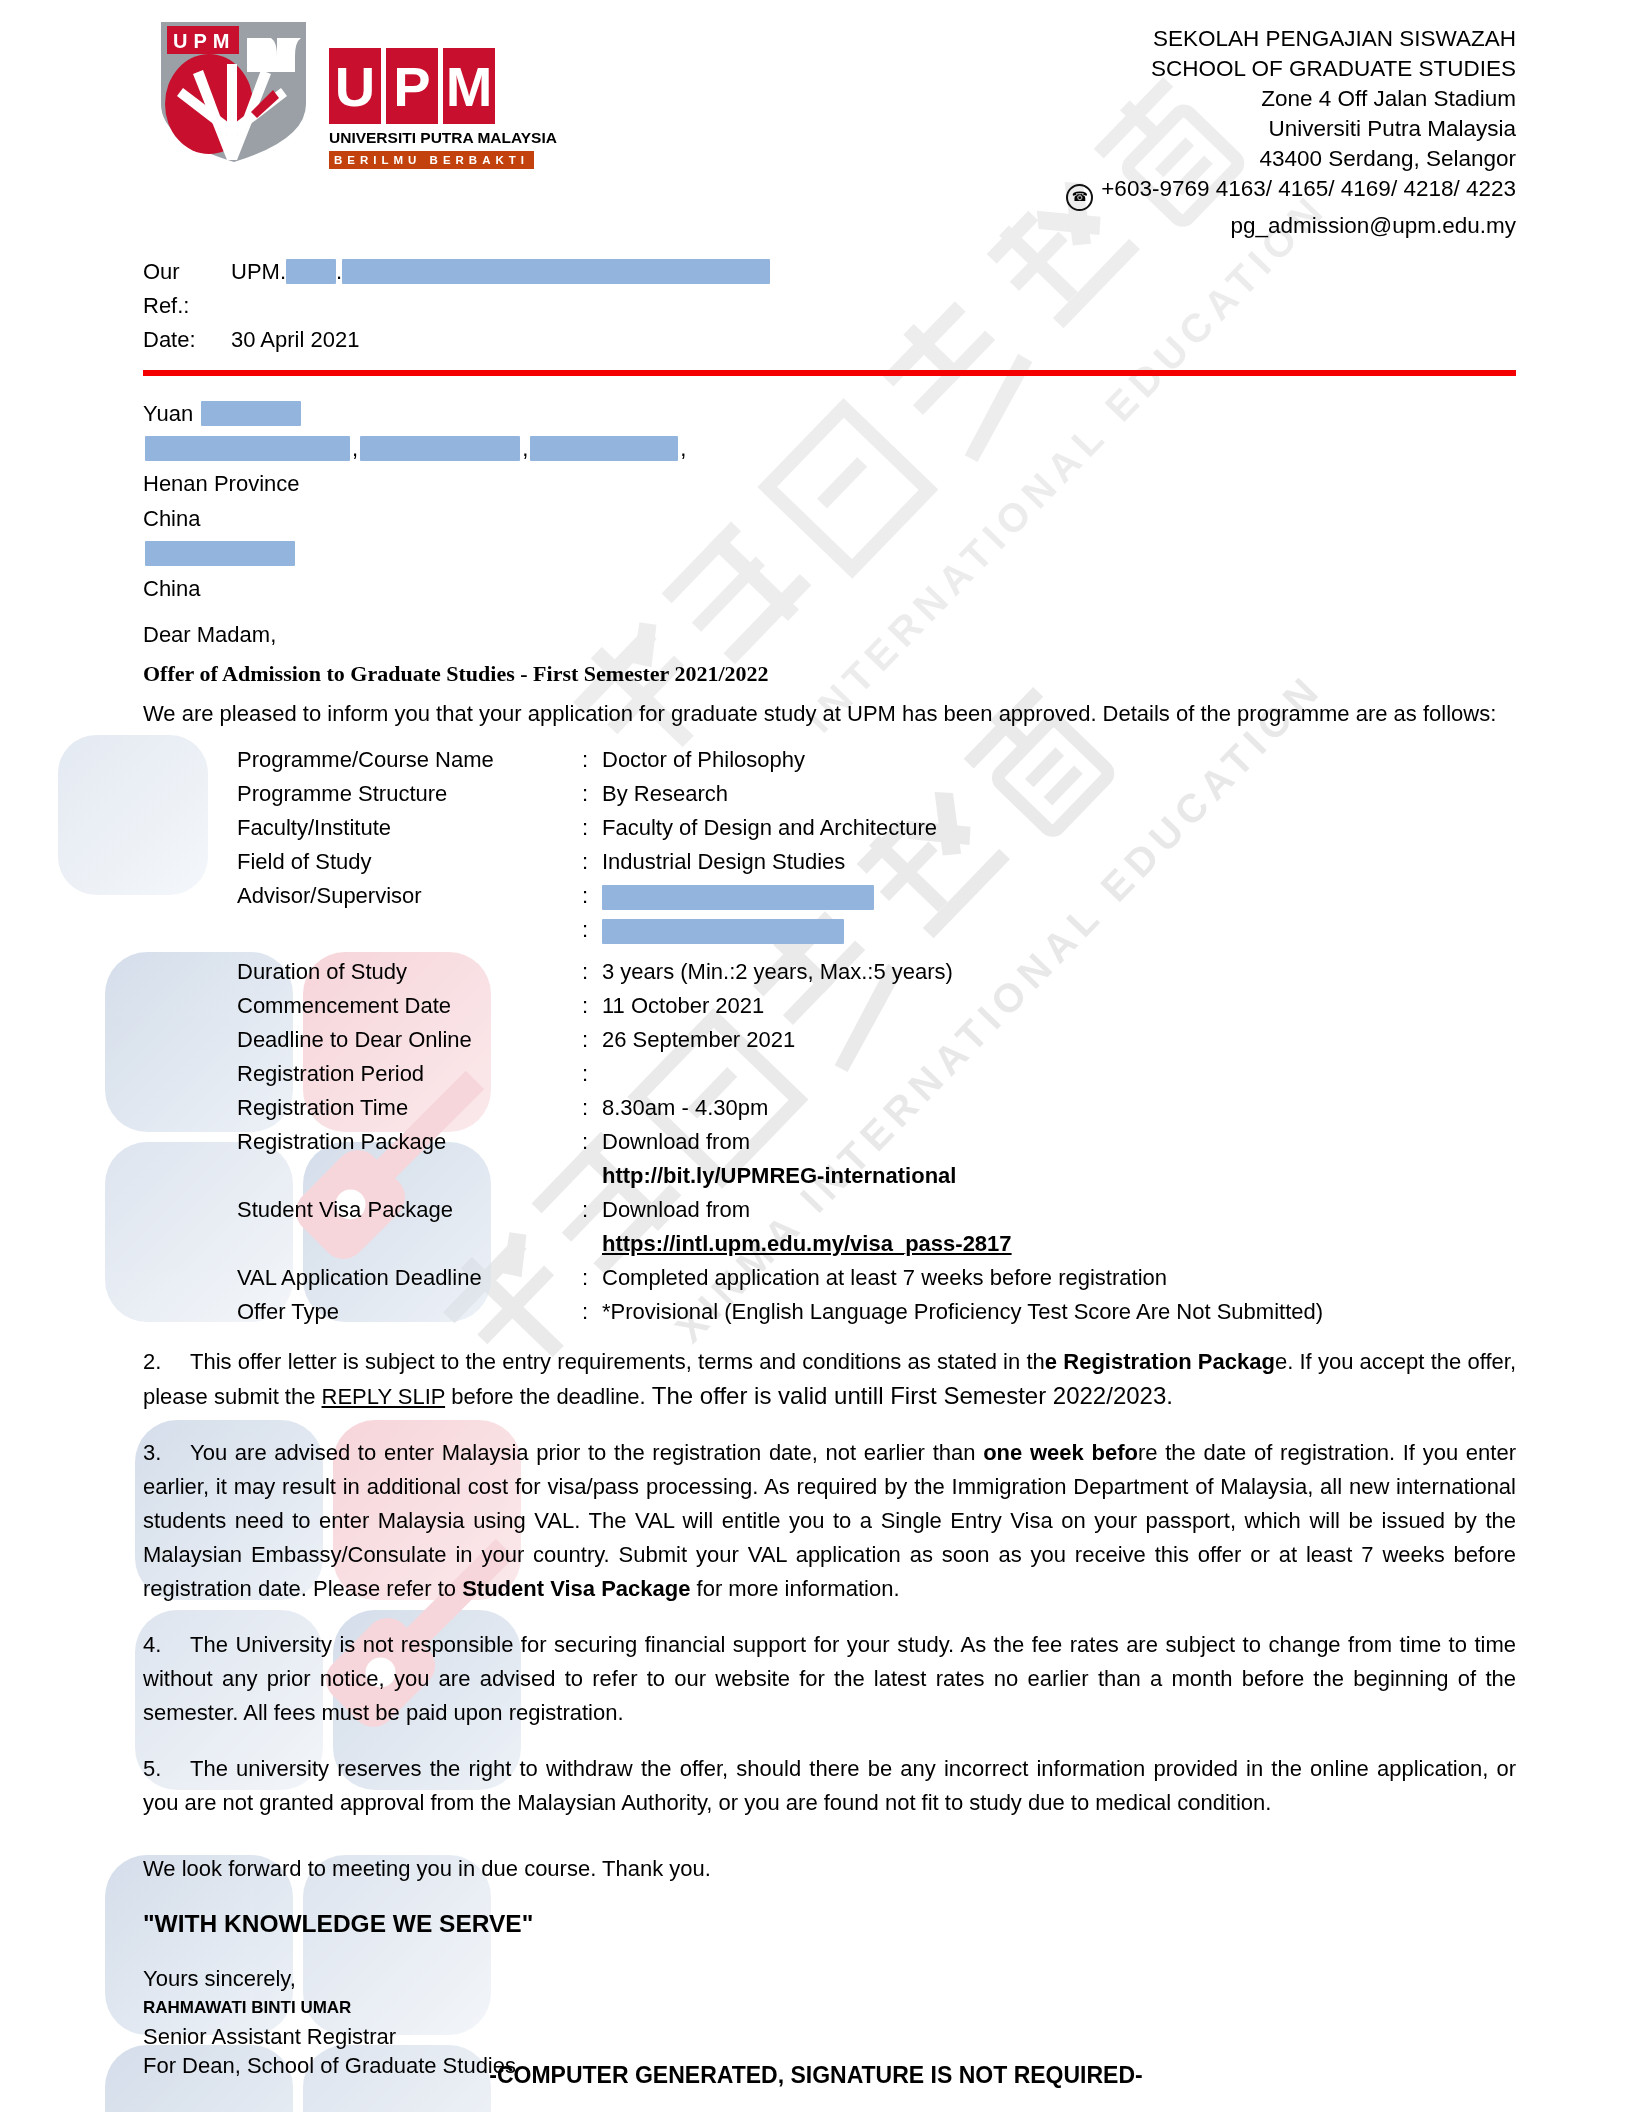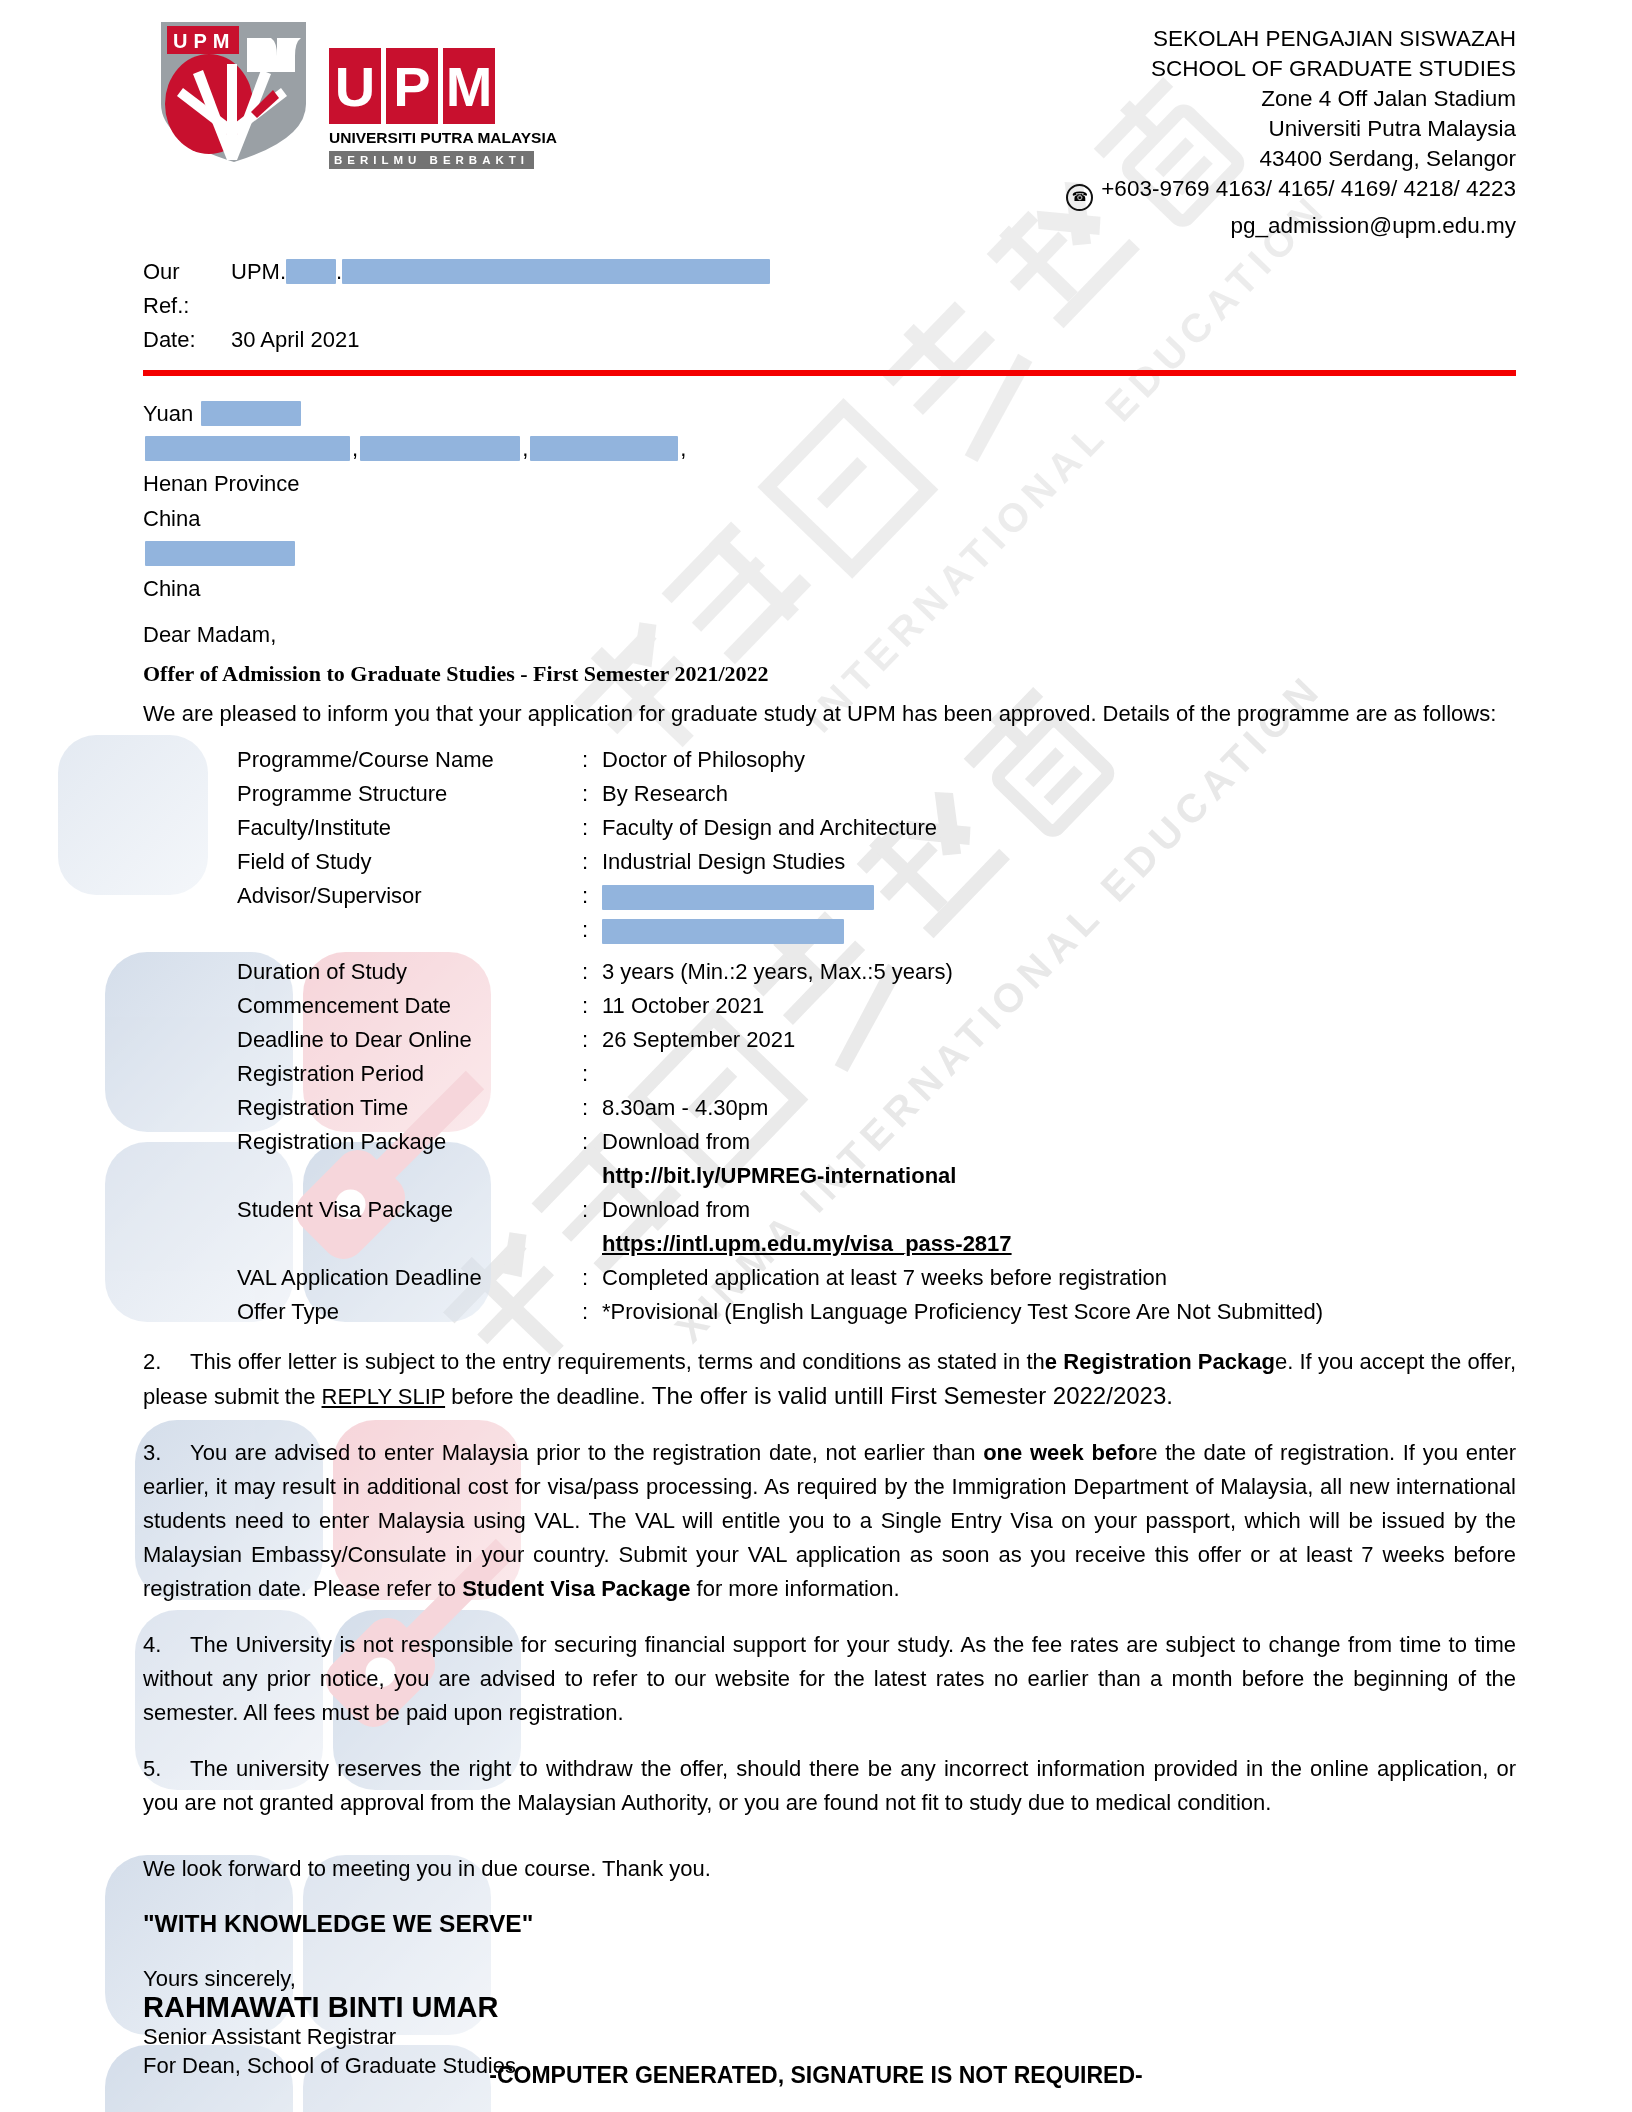--- a/index.html
+++ b/index.html
@@ -22,21 +22,21 @@
   
   .content{position:relative;z-index:1;padding:0 116px 0 143px;}
 
   .letterhead{display:flex;justify-content:space-between;margin-top:16px;}
   .logo-wrap{display:flex;gap:8px;}
   .upm-right{display:flex;flex-direction:column;margin-top:32px;}
   .upm-blocks{display:flex;gap:5px;}
   .upm-block{width:52px;height:76px;background:#c8102e;color:#fff;font-weight:bold;
              font-size:56px;display:flex;align-items:center;justify-content:center;}
   .uni-name{font-weight:bold;font-size:15.5px;margin-top:5px;white-space:nowrap;}
-  .motto-strip{background:#737373;color:#fff;font-weight:bold;font-size:11.5px;
+  .motto-strip{background:#c2410c;color:#fff;font-weight:bold;font-size:11.5px;
                letter-spacing:5px;padding:3px 5px;margin-top:4px;white-space:nowrap;width:fit-content;}
   .head-right{text-align:right;font-size:22.5px;line-height:30px;padding-top:8px;}
   .phone-icon{display:inline-flex;width:23px;height:23px;border:2px solid #111;border-radius:50%;
               align-items:center;justify-content:center;font-size:13px;margin-right:8px;
               vertical-align:-5px;}
 
   .meta{margin-top:14px;}
   .meta-row{display:flex;line-height:34px;}
   .meta-label{width:88px;}
   .bar{display:inline-block;height:25px;background:#92b4dd;vertical-align:text-bottom;border-radius:1px;}
@@ -59,21 +59,21 @@
   .paras{margin-top:15px;}
   .para{margin-top:16px;line-height:34px;text-align:justify;}
   .pnum{display:inline-block;width:47px;}
   .para span.b{font-weight:bold;}
   .para span.u{text-decoration:underline;}
   .para span.lg{font-size:24px;}
 
   .thanks{margin-top:32px;line-height:34px;}
   .serve{margin-top:22px;font-weight:bold;font-size:24.5px;line-height:32px;}
   .sig{margin-top:24px;line-height:29px;}
-  .sig .sig-name{font-weight:bold;font-size:29px;}
+  .sig .sig-name{font-weight:bold;font-size:17px;}
 
   .footer{position:absolute;left:0;top:2062px;width:100%;text-align:center;
           font-weight:bold;font-size:23px;z-index:1;}
 </style>
 </head>
 <body>
 
 <div class="page">
 
   <div class="wm">

